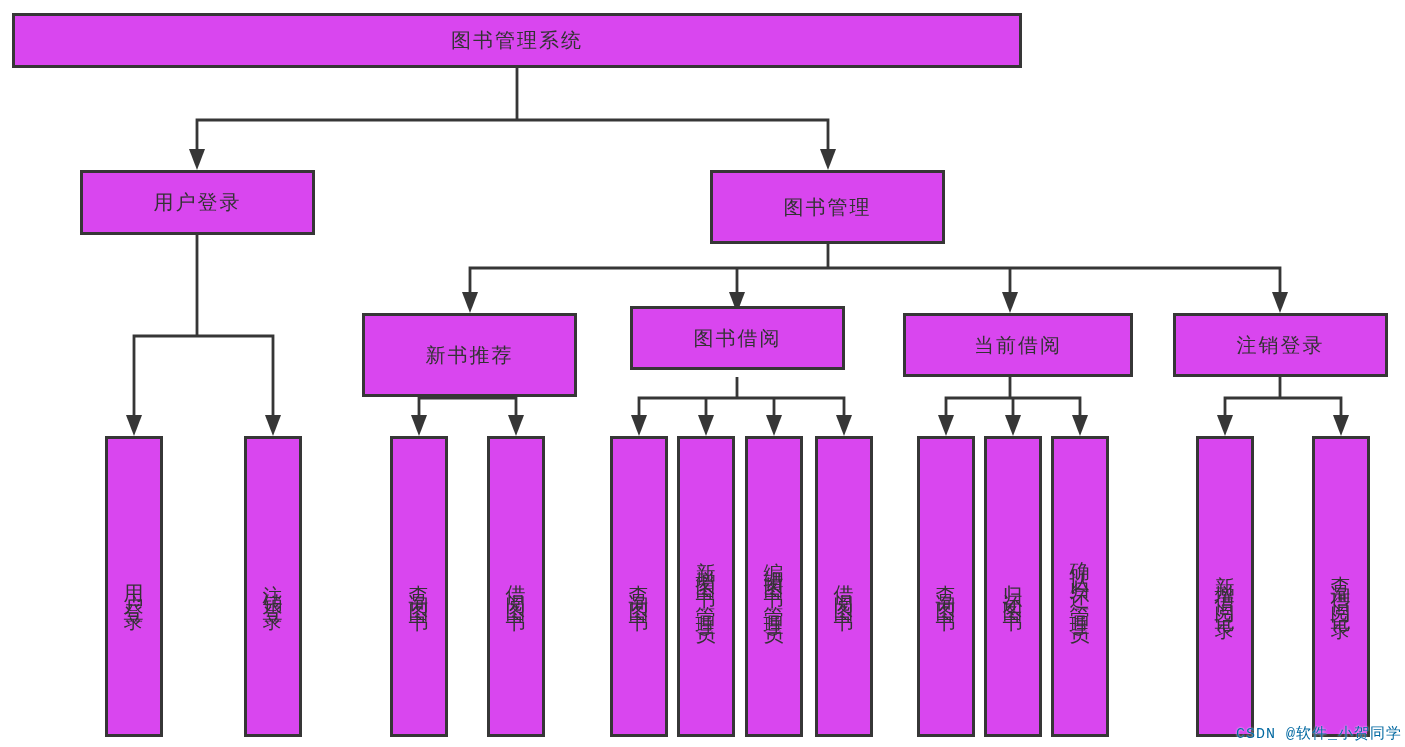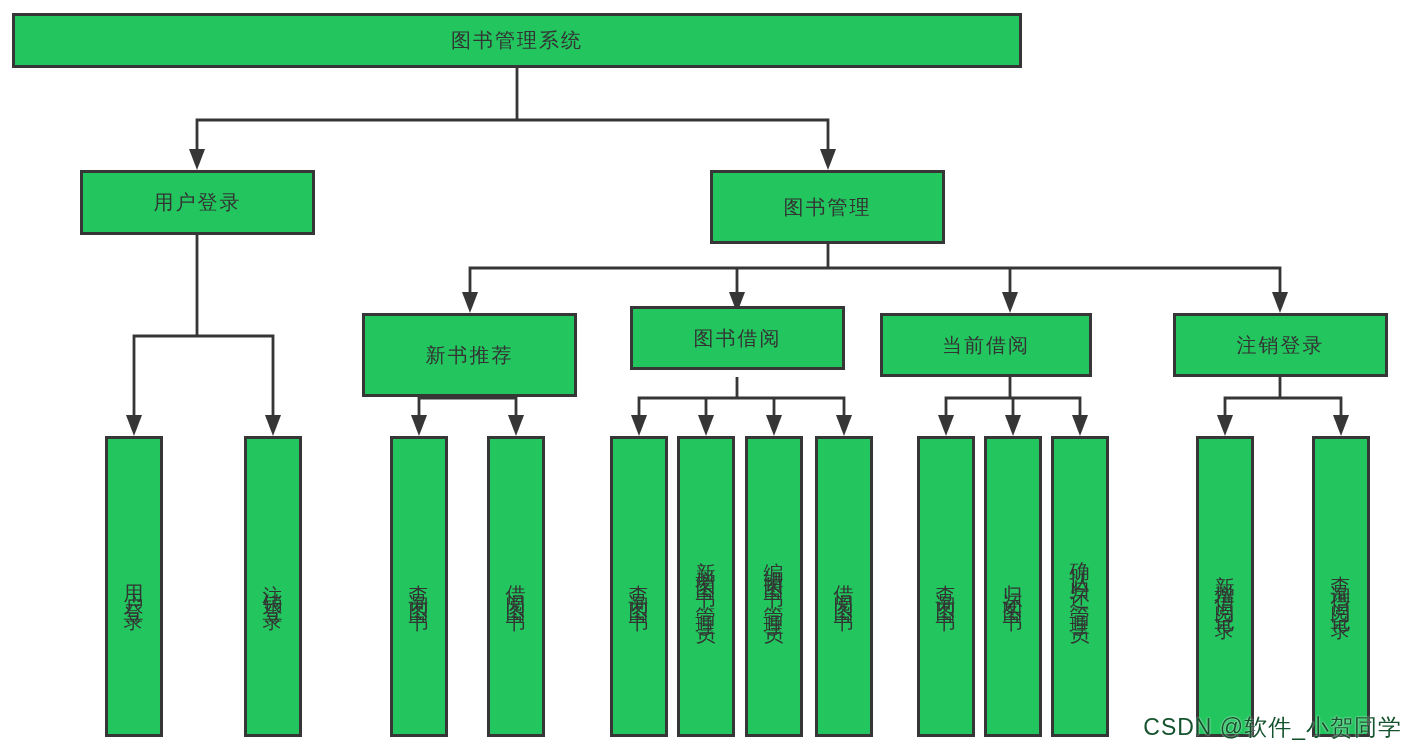--- a/index.html
+++ b/index.html
@@ -14,21 +14,21 @@
   #connectors {
     position: absolute;
     left: 0; top: 0;
     width: 1405px; height: 747px;
     z-index: 1;
   }
   .box {
     position: absolute;
     box-sizing: border-box;
     border: 3px solid #363636;
-    background: #22c55e;
+    background: #d946ef;
     display: flex;
     align-items: center;
     justify-content: center;
     color: #333333;
     z-index: 2;
   }
   .hlabel {
     font-size: 20px;
     letter-spacing: 2px;
     white-space: nowrap;
@@ -38,26 +38,27 @@
     text-orientation: mixed;
     font-size: 20px;
     letter-spacing: 9px;
     line-height: 1;
     white-space: nowrap;
   }
   #watermark {
     position: absolute;
     right: 3px;
     bottom: 4px;
-    font-size: 23px;
-    color: #14532d;
+    font-size: 15px;
+    color: #0369a1;
     letter-spacing: 1px;
     z-index: 3;
     text-shadow: 0 0 2px #ffffff;
     white-space: nowrap;
+    font-family: Liberation Mono, monospace;
   }
 </style>
 </head>
 <body>
 
 <div id="stage">
 
   <svg id="connectors" viewBox="0 0 1405 747" xmlns="http://www.w3.org/2000/svg">
     <g stroke="#363636" stroke-width="2.8" fill="none">
 
@@ -115,21 +116,21 @@
   <div class="box" style="left:710px; top:170px; width:235px; height:74px;">
     <span class="hlabel">图书管理</span>
   </div>
 
   <div class="box" style="left:362px; top:313px; width:215px; height:84px;">
     <span class="hlabel">新书推荐</span>
   </div>
   <div class="box" style="left:630px; top:306px; width:215px; height:64px;">
     <span class="hlabel">图书借阅</span>
   </div>
-  <div class="box" style="left:880px; top:313px; width:212px; height:64px;text-align:center;">
+  <div class="box" style="left:903px; top:313px; width:230px; height:64px;text-align:center;">
     <span class="hlabel">当前借阅</span>
   </div>
   <div class="box" style="left:1173px; top:313px; width:215px; height:64px;">
     <span class="hlabel">注销登录</span>
   </div>
 
   <div class="box" style="left:105px; top:436px; width:58px; height:301px;">
     <span class="vlabel">用户登录</span>
   </div>
   <div class="box" style="left:244px; top:436px; width:58px; height:301px;">

